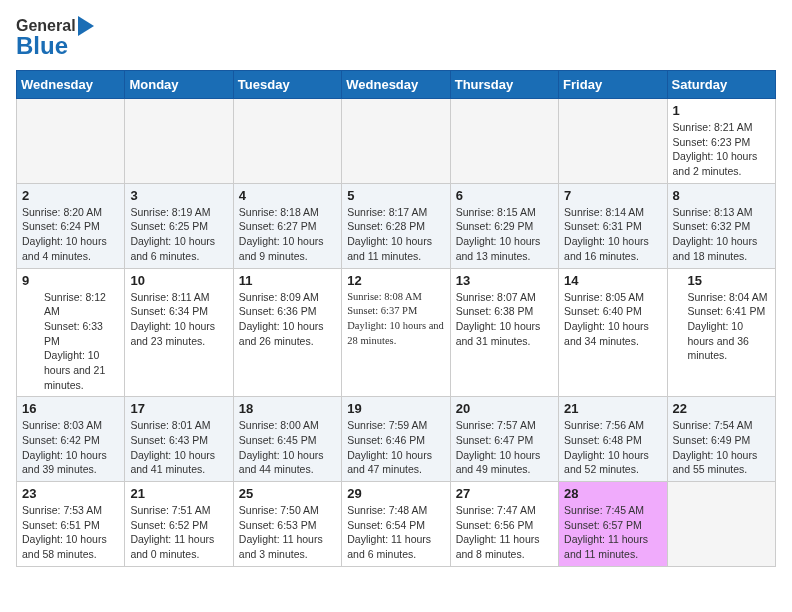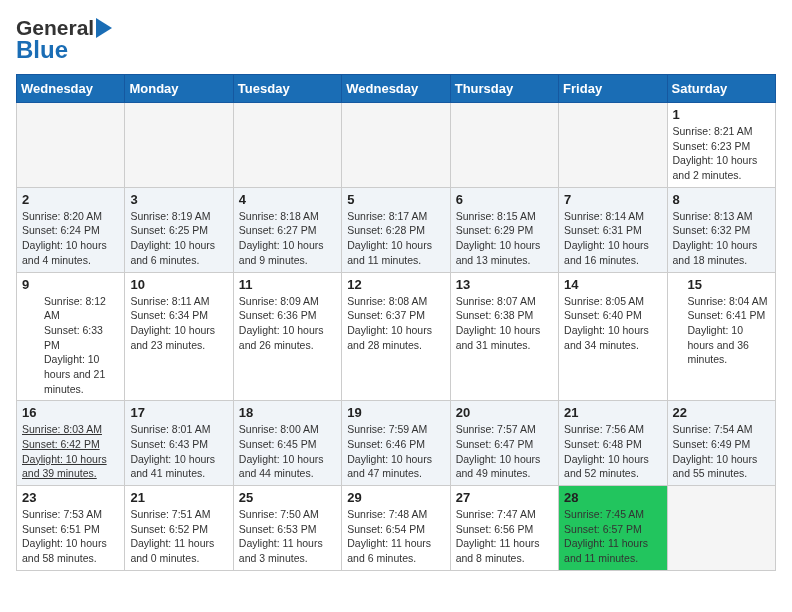--- a/index.html
+++ b/index.html
@@ -92,21 +92,21 @@
     tr:nth-child(odd) td:not(.empty) {
       background: #ffffff;
     }
   </style>
 </head>
 <body>
 
 <div class="header">
   <div class="logo">
     <div class="logo-line">
-      <span style="font-size:21px;font-weight:bold;color:#333;">General</span>
+      <span style="font-size:16px;font-weight:bold;color:#333;">General</span>
       <span class="logo-arrow"></span>
     </div>
     <span style="font-size:24px;font-weight:bold;color:#1a6db5;margin-top:-4px;">Blue</span>
   </div>
   <div class="title-block">
     <div class="month-title"></div>
     <div class="location-title"></div>
   </div>
 </div>
 
@@ -195,21 +195,21 @@
 Daylight: 10 hours and 23 minutes.</div>
         </td>
         <td style="background: rgb(255, 255, 255);">
           <span class="day-number">11</span>
           <div class="day-info" style="white-space: pre-line;">Sunrise: 8:09 AM
 Sunset: 6:36 PM
 Daylight: 10 hours and 26 minutes.</div>
         </td>
         <td style="background: rgb(255, 255, 255);">
           <span class="day-number">12</span>
-          <div class="day-info" style="white-space: pre-line;">Sunrise: 8:08 AM
+          <div class="day-info" style="white-space: pre-line; font-family: Liberation Serif, serif;">Sunrise: 8:08 AM
 Sunset: 6:37 PM
 Daylight: 10 hours and 28 minutes.</div>
         </td>
         <td style="background: rgb(255, 255, 255);">
           <span class="day-number">13</span>
           <div class="day-info" style="white-space: pre-line;">Sunrise: 8:07 AM
 Sunset: 6:38 PM
 Daylight: 10 hours and 31 minutes.</div>
         </td>
         <td style="background: rgb(255, 255, 255);">
@@ -221,21 +221,21 @@
         <td style="background: rgb(255, 255, 255); padding-left: 20px;">
           <span class="day-number">15</span>
           <div class="day-info" style="white-space: pre-line;">Sunrise: 8:04 AM
 Sunset: 6:41 PM
 Daylight: 10 hours and 36 minutes.</div>
         </td>
       </tr>
       <tr>
         <td style="background: rgb(240, 244, 248);">
           <span class="day-number">16</span>
-          <div class="day-info" style="white-space: pre-line; text-decoration: underline;">Sunrise: 8:03 AM
+          <div class="day-info" style="white-space: pre-line;">Sunrise: 8:03 AM
 Sunset: 6:42 PM
 Daylight: 10 hours and 39 minutes.</div>
         </td>
         <td style="background: rgb(240, 244, 248);">
           <span class="day-number">17</span>
           <div class="day-info" style="white-space: pre-line;">Sunrise: 8:01 AM
 Sunset: 6:43 PM
 Daylight: 10 hours and 41 minutes.</div>
         </td>
         <td style="background: rgb(240, 244, 248);">
@@ -293,21 +293,21 @@
           <div class="day-info" style="white-space: pre-line;">Sunrise: 7:48 AM
 Sunset: 6:54 PM
 Daylight: 11 hours and 6 minutes.</div>
         </td>
         <td style="background: rgb(255, 255, 255);">
           <span class="day-number">27</span>
           <div class="day-info" style="white-space: pre-line;">Sunrise: 7:47 AM
 Sunset: 6:56 PM
 Daylight: 11 hours and 8 minutes.</div>
         </td>
-        <td style="background: #22c55e;">
+        <td style="background: #f0abfc;">
           <span class="day-number">28</span>
           <div class="day-info" style="white-space: pre-line;">Sunrise: 7:45 AM
 Sunset: 6:57 PM
 Daylight: 11 hours and 11 minutes.</div>
         </td>
         <td class="empty"></td>
       </tr>
     </tbody>
 </table>
 

